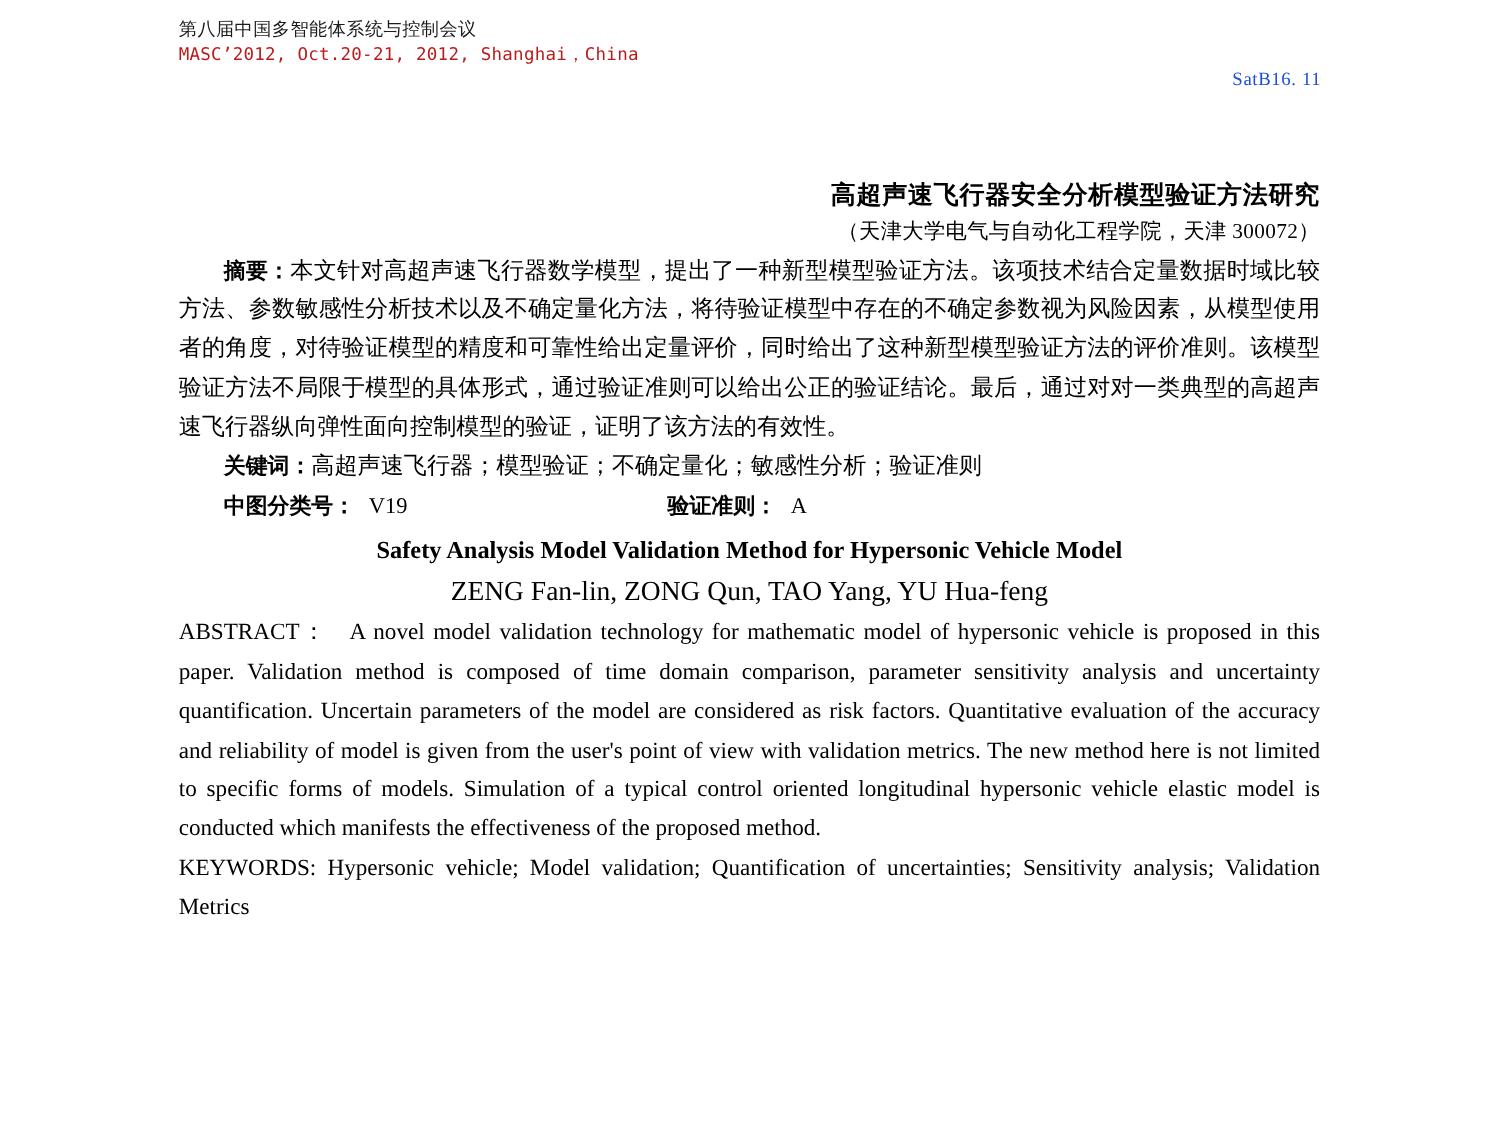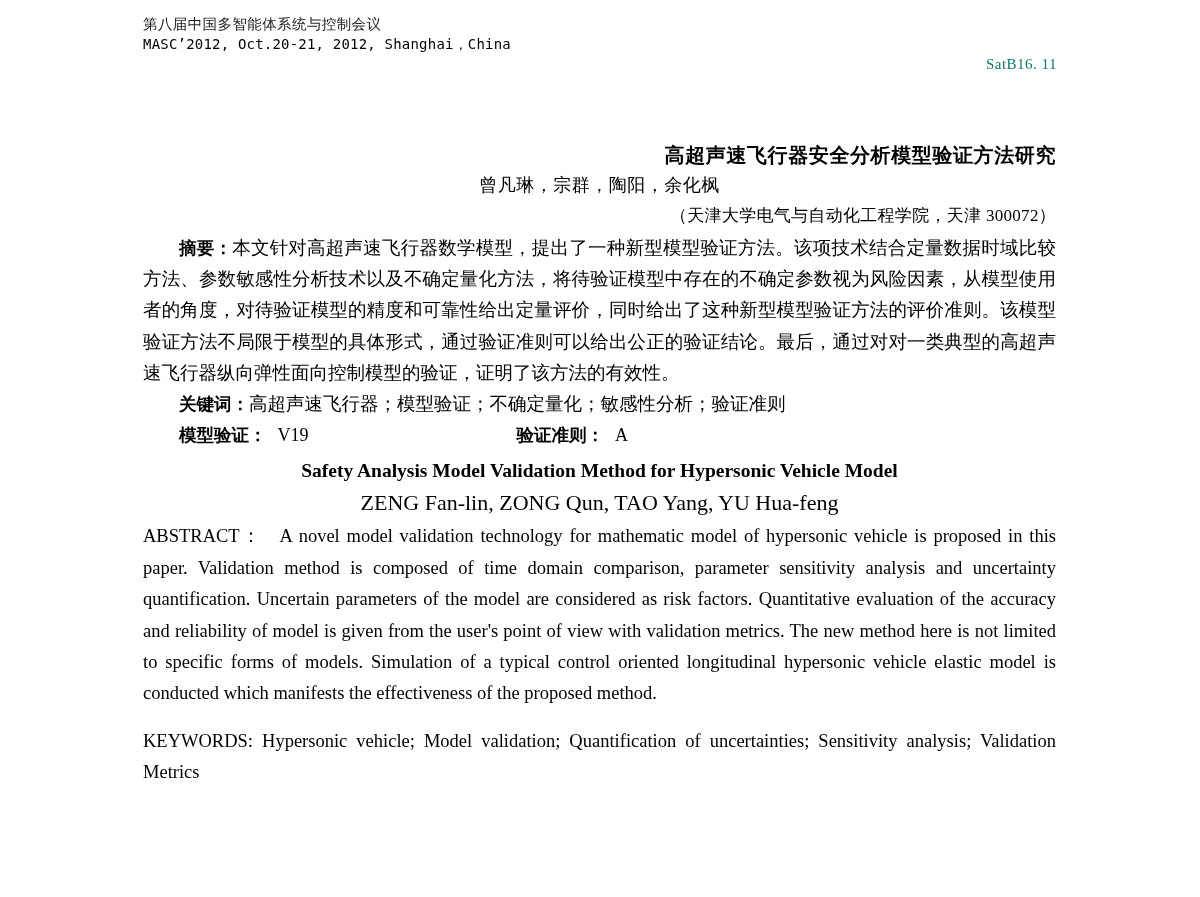--- a/index.html
+++ b/index.html
@@ -37,31 +37,31 @@
     line-height: 20px;
     letter-spacing: 0.4px;
     color: #1c1c1c;
     white-space: nowrap;
   }
   .conf-header-en {
     font-family: "DejaVu Sans Mono", monospace;
     font-size: 14px;
     line-height: 21px;
     letter-spacing: 0.2px;
-    color: #000000;
+    color: #b91c1c;
     white-space: nowrap;
   }
   .session-code {
     position: absolute;
     right: 143px;
     top: 56px;
     font-family: "Liberation Serif", serif;
     font-size: 15px;
     letter-spacing: 0.5px;
-    color: #0f766e;
+    color: #1d4ed8;
     white-space: nowrap;
   }
 
   
   .body-col {
     position: absolute;
     left: 143px;
     top: 132px;
     width: 913px;
   }
@@ -170,48 +170,47 @@
   }
   .abs-en-indent {
     display: inline-block;
     width: 17px;
   }
   .kw-en {
     font-family: "Liberation Serif", serif;
     font-size: 18.5px;
     line-height: 31.4px;
     text-align: justify;
-    margin-top: 16px;
+    margin-top: 0px;
   }
 </style>
 </head>
 <body>
 
 <div class="page">
 
   <div class="conf-header">
     <div class="conf-header-cn">第八届中国多智能体系统与控制会议</div>
     <div class="conf-header-en">MASC’2012, Oct.20-21, 2012, Shanghai，China</div>
   </div>
 
   <div class="session-code">SatB16. 11</div>
 
   <div class="body-col">
 
     <div class="title-cn">高超声速飞行器安全分析模型验证方法研究</div>
 
-    <div class="authors-cn">曾凡琳，宗群，陶阳，余化枫</div>
 
     <div class="affil-cn">（天津大学电气与自动化工程学院，天津 300072）</div>
 
     <div class="abs-cn"><span class="label-cn-bold">摘要：</span><span>本文针对高超声速飞行器数学模型，提出了一种新型模型验证方法。该项技术结合定量数据时域比较方法、参数敏感性分析技术以及不确定量化方法，将待验证模型中存在的不确定参数视为风险因素，从模型使用者的角度，对待验证模型的精度和可靠性给出定量评价，同时给出了这种新型模型验证方法的评价准则。该模型验证方法不局限于模型的具体形式，通过验证准则可以给出公正的验证结论。最后，通过对对一类典型的高超声速飞行器纵向弹性面向控制模型的验证，证明了该方法的有效性。</span></div>
 
     <div class="kw-cn"><span class="label-cn-bold">关键词：</span><span>高超声速飞行器；模型验证；不确定量化；敏感性分析；验证准则</span></div>
 
-    <div class="clc-row"><span class="label-cn-bold">模型验证：</span><span class="clc-sp"></span><span class="clc-val">V19</span><span class="clc-gap"></span><span class="label-cn-bold">验证准则：</span><span class="clc-sp"></span><span class="clc-val">A</span></div>
+    <div class="clc-row"><span class="label-cn-bold">中图分类号：</span><span class="clc-sp"></span><span class="clc-val">V19</span><span class="clc-gap"></span><span class="label-cn-bold">验证准则：</span><span class="clc-sp"></span><span class="clc-val">A</span></div>
 
     <div class="title-en">Safety Analysis Model Validation Method for Hypersonic Vehicle Model</div>
 
     <div class="authors-en">ZENG Fan-lin, ZONG Qun, TAO Yang, YU Hua-feng</div>
 
 
     <div class="abs-en"><span class="label-en-bold">ABSTRACT：</span><span class="abs-en-indent"></span><span>A novel model validation technology for mathematic model of hypersonic vehicle is proposed in this paper. Validation method is composed of time domain comparison, parameter sensitivity analysis and uncertainty quantification. Uncertain parameters of the model are considered as risk factors. Quantitative evaluation of the accuracy and reliability of model is given from the user's point of view with validation metrics. The new method here is not limited to specific forms of models. Simulation of a typical control oriented longitudinal hypersonic vehicle elastic model is conducted which manifests the effectiveness of the proposed method.</span></div>
 
     <div class="kw-en"><span class="label-en-bold">KEYWORDS:</span><span> </span><span>Hypersonic vehicle; Model validation; Quantification of uncertainties; Sensitivity analysis; Validation Metrics</span></div>
 

